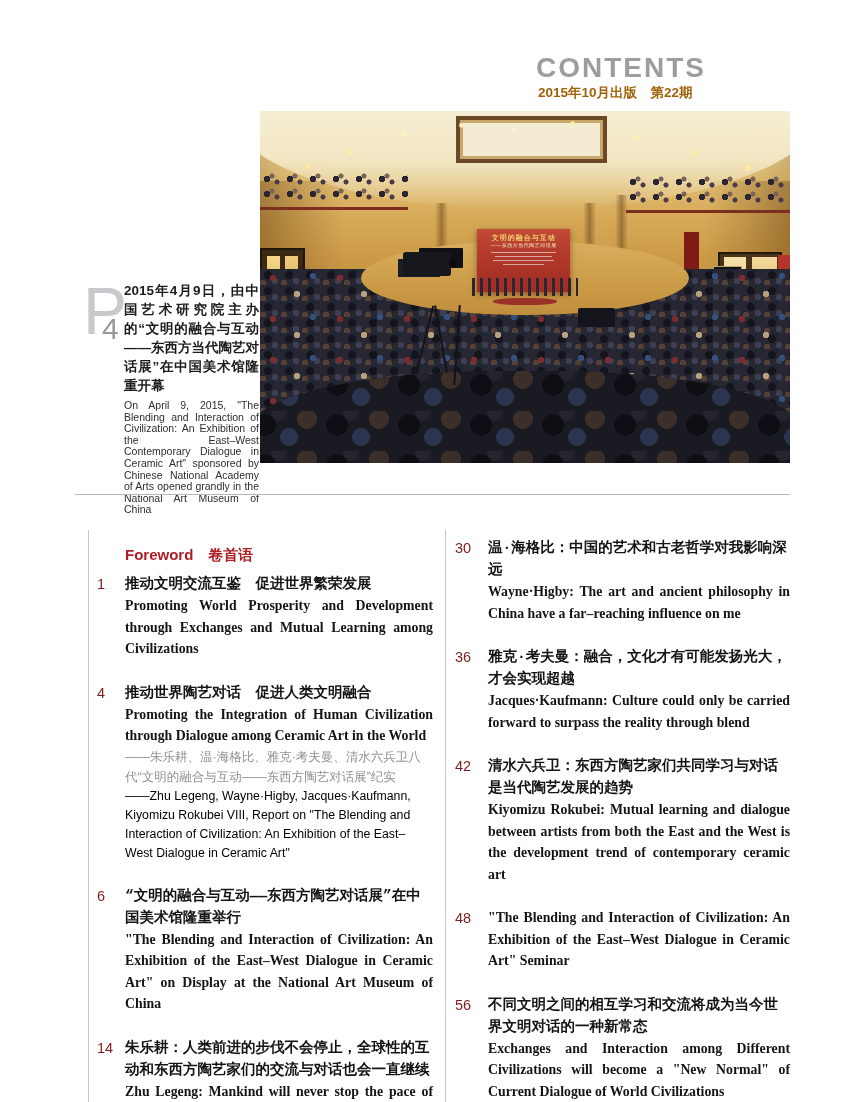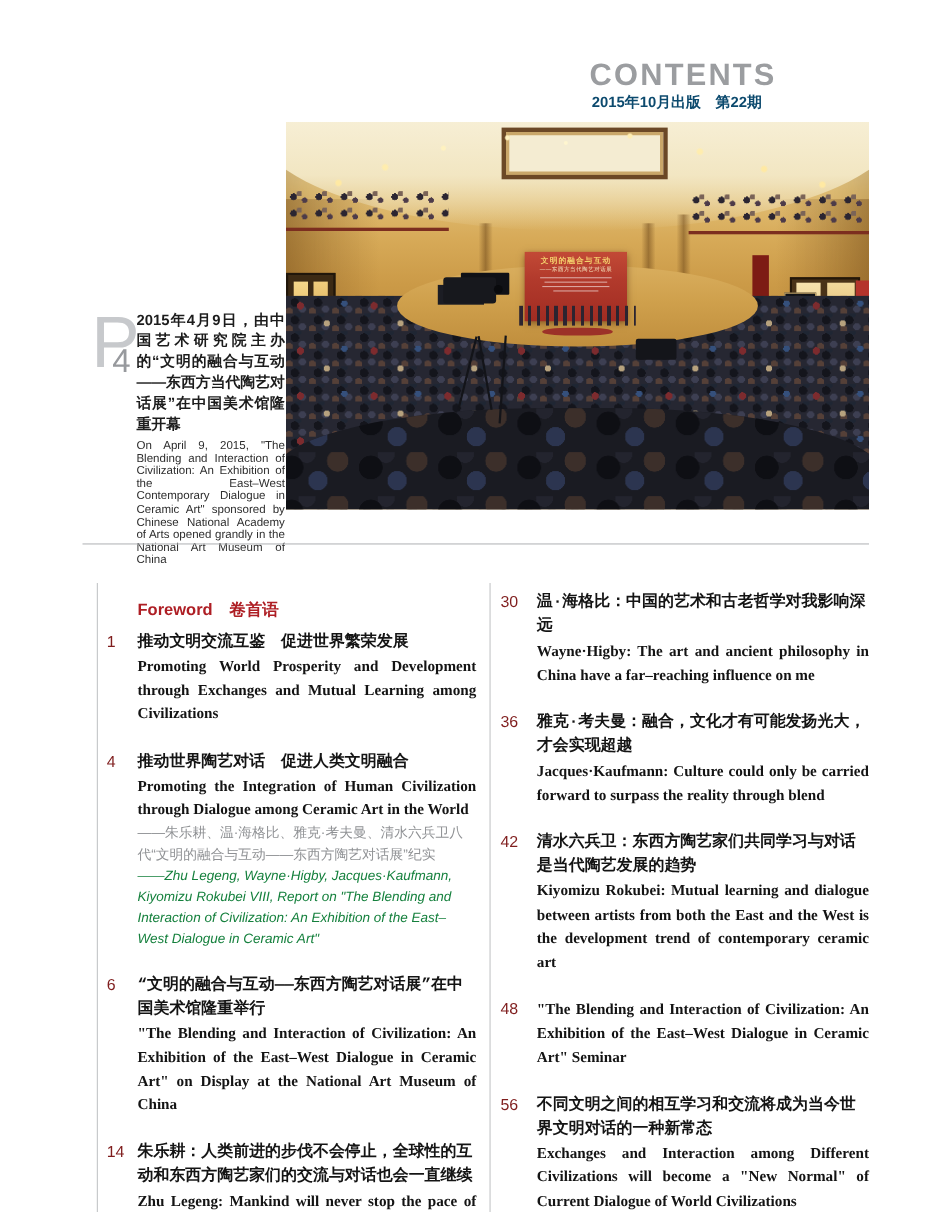--- a/index.html
+++ b/index.html
@@ -2,21 +2,21 @@
 <html><head>
 <meta charset="utf-8">
 <style>
   html,body{margin:0;padding:0;background:#ffffff;}
   .page{position:relative;width:846px;height:1102px;background:#fff;overflow:hidden;
         font-family:"Liberation Sans","DejaVu Sans",sans-serif;}
 
   
   .hdr-contents{position:absolute;left:536px;top:52px;font-size:28px;font-weight:bold;
         letter-spacing:2px;color:#9b9da0;}
-  .hdr-issue{position:absolute;left:538px;top:84px;font-size:13.5px;color:#0c4a6e;font-weight:bold;}
+  .hdr-issue{position:absolute;left:538px;top:84px;font-size:13.5px;color:#a16207;font-weight:bold;}
   .hdr-cn{position:absolute;right:52px;top:44px;font-size:42px;font-weight:bold;color:#ae1e24;
         letter-spacing:6px;font-family:"DejaVu Sans","Liberation Sans",sans-serif;}
 
   
   .photo{position:absolute;left:260px;top:111px;width:530px;height:352px;overflow:hidden;
         background:linear-gradient(180deg,#f1e2bd 0%,#ecd9a6 7%,#e2c077 18%,#d7aa58 30%,
                    #cb9a47 42%,#bd8c3c 55%,#ad7d33 70%,#9e7230 85%);
         box-shadow:inset 0 0 60px rgba(90,55,10,.35);}
   .photo *{position:absolute;}
   .ceiling{left:-6%;top:-4%;width:112%;height:32%;
@@ -133,21 +133,21 @@
   .toc-entry{display:flex;margin-bottom:22px;}
   .entry-num{flex:none;font-size:14.5px;line-height:22px;color:#7f1d1d;}
   .col-left .entry-num{width:28px;}
   .col-right .entry-num{width:33px;}
   .entry-body{flex:1;}
   .title-cn{font-size:14.5px;line-height:22px;font-weight:bold;color:#141414;
         font-family:Liberation Mono, monospace;}
   .title-en{font-size:13.8px;line-height:21.5px;font-weight:bold;color:#141414;
         font-family:"Liberation Serif","DejaVu Serif",serif;text-align:justify;}
   .note-cn{font-size:12.5px;line-height:20px;color:#8f9194;}
-  .note-en{font-size:12.3px;line-height:19px;color:#15803d;font-style:italic;}
+  .note-en{font-size:12.3px;line-height:19px;color:#000000;}
 </style>
 </head>
 <body>
 
 <div class="page">
 
   <div class="hdr-contents">CONTENTS</div>
   <div class="hdr-issue">2015年10月出版　第22期</div>
 
   <div class="photo">

